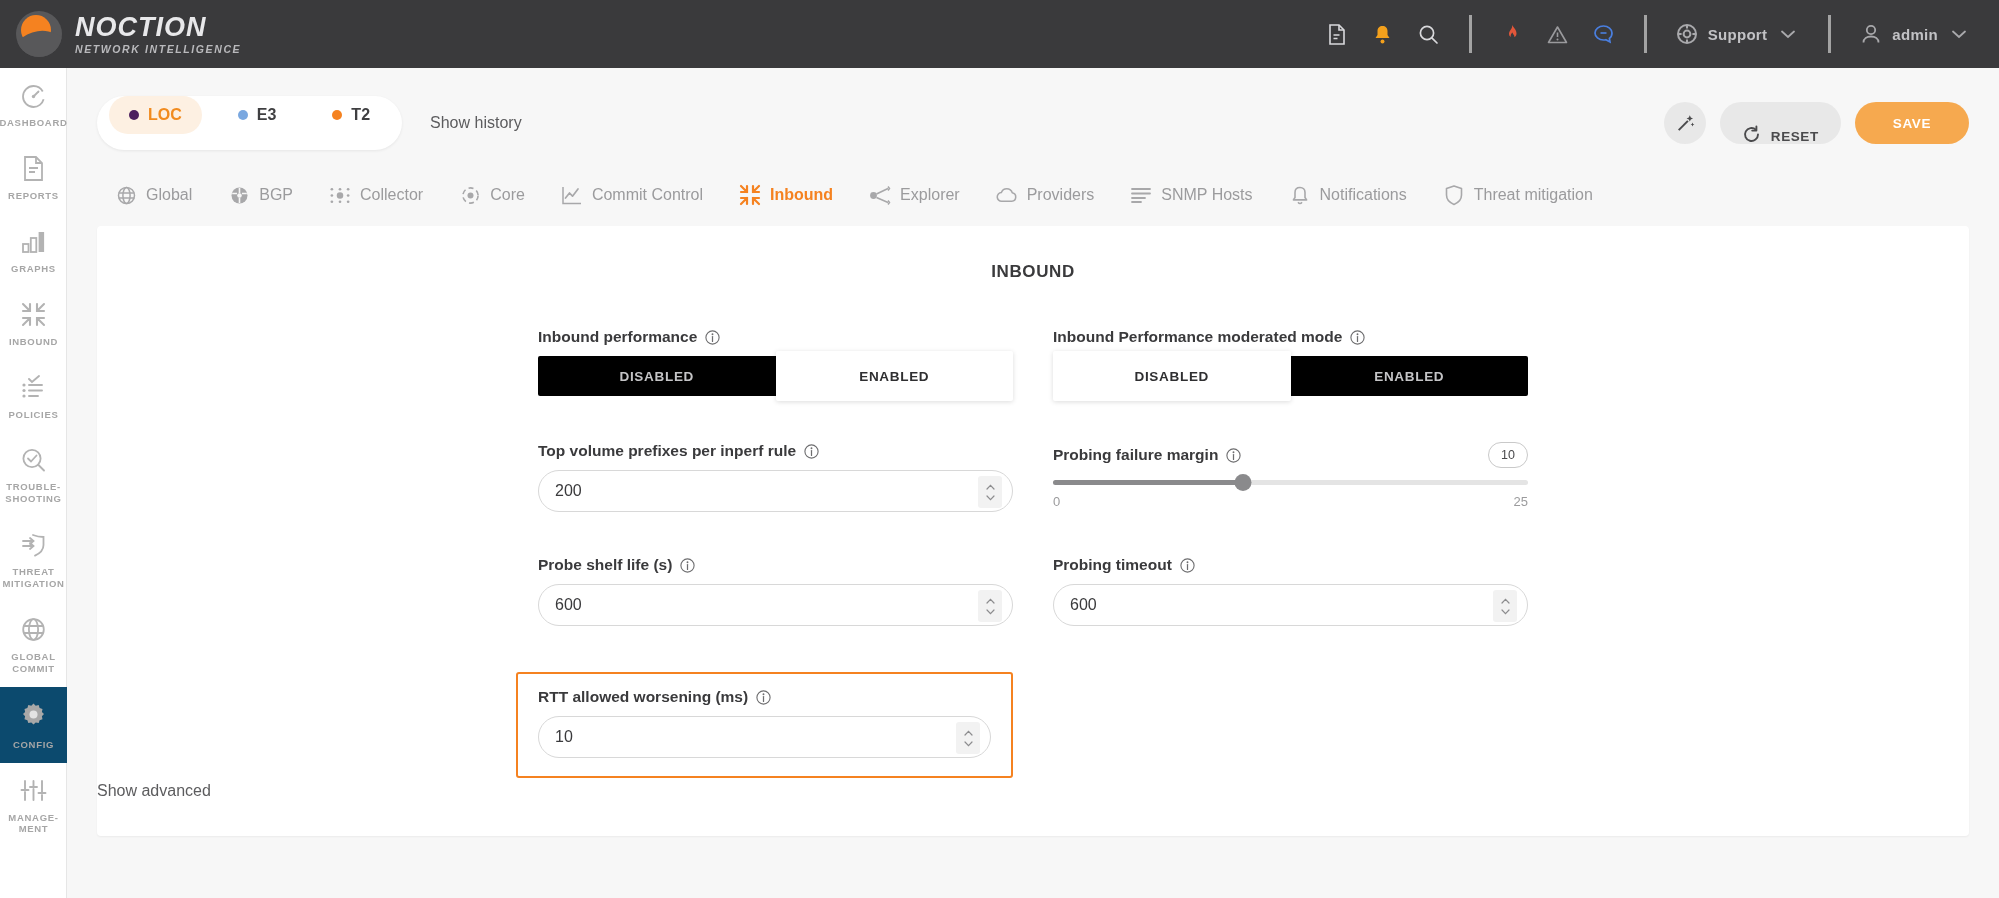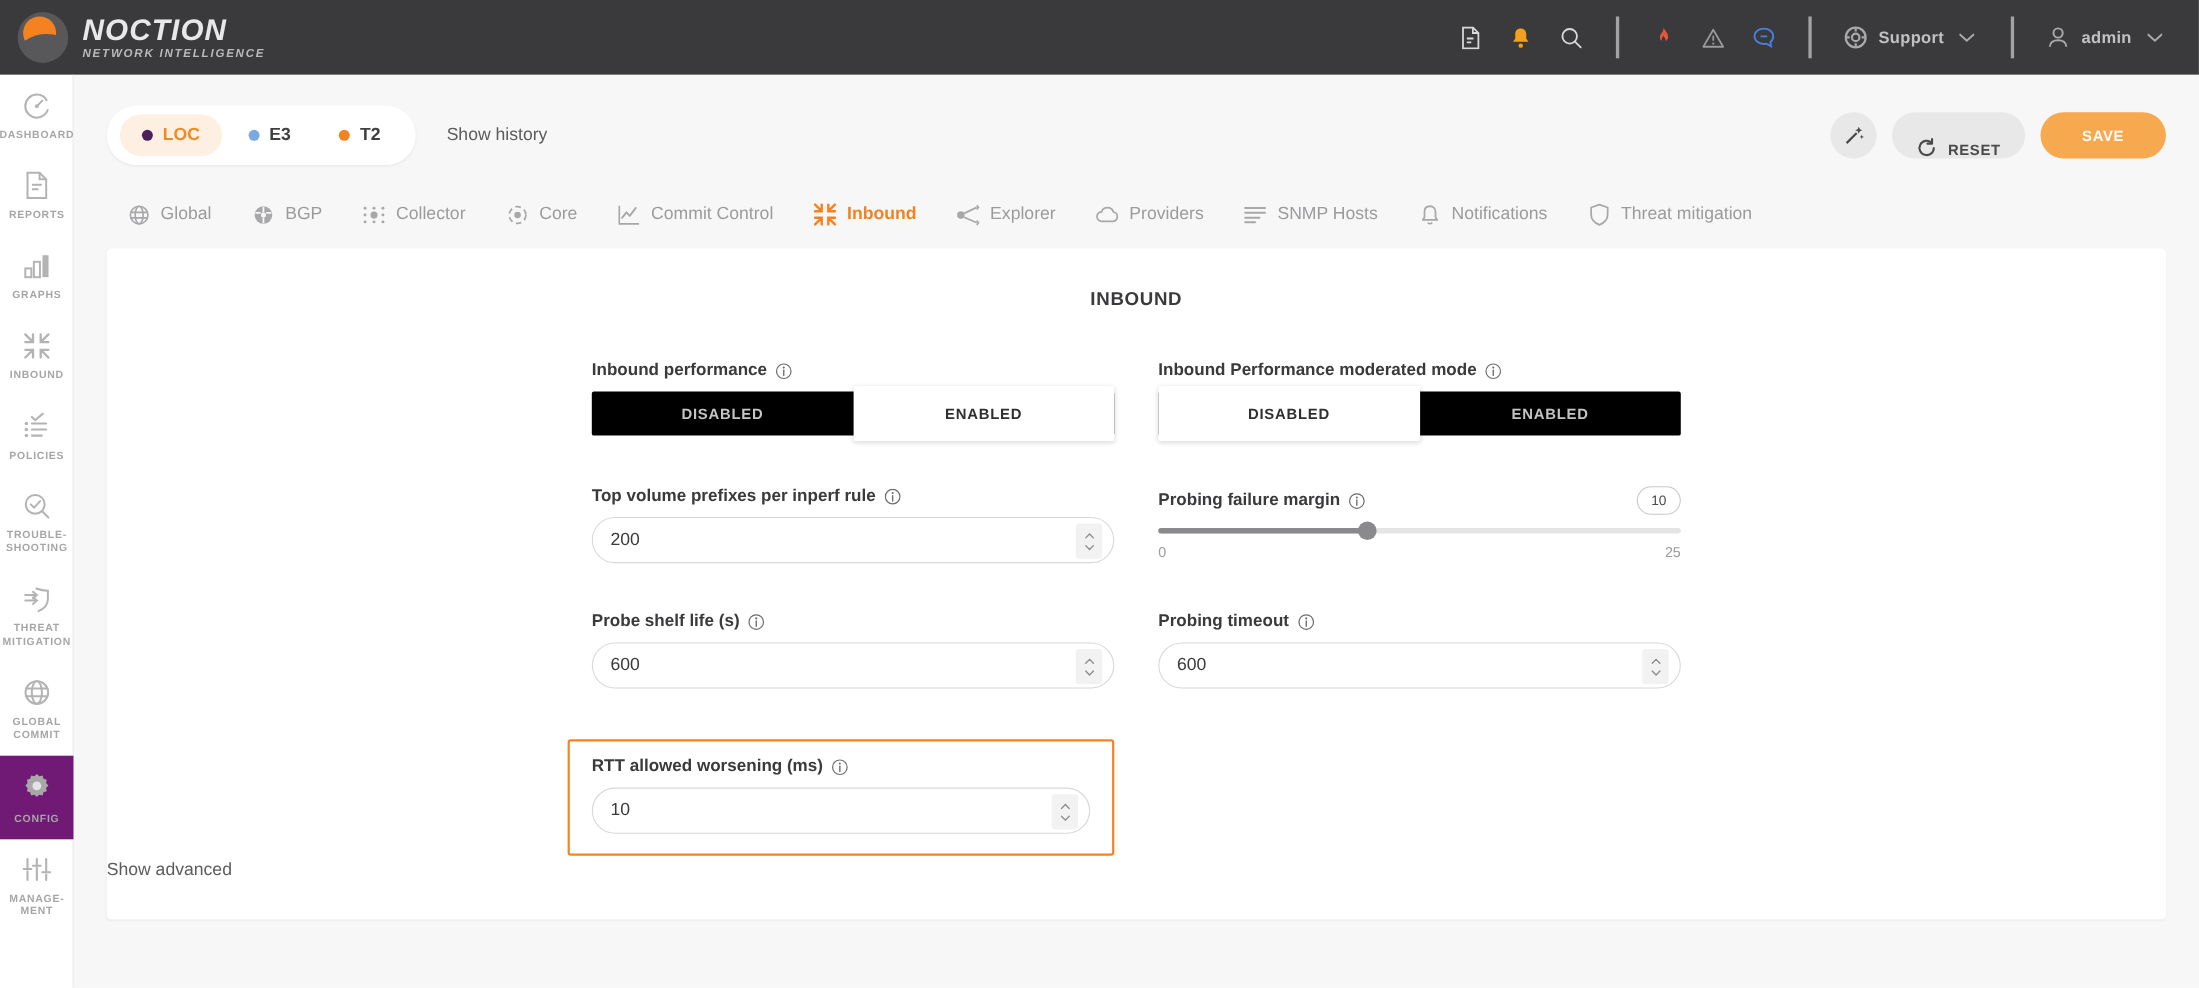--- a/index.html
+++ b/index.html
@@ -58,40 +58,40 @@
 
   
   .sidebar {
     position: absolute; top: 68px; left: 0; width: 67px; height: 830px;
     background: #ffffff; border-right: 1px solid #e6e6e6;
   }
   .sb-item {
     width: 67px; padding: 14px 2px 12px; display: flex; flex-direction: column;
     align-items: center; gap: 7px; cursor: pointer;
   }
-  .sb-item.active { background: #701a75; gap: 10px; }
+  .sb-item.active { background: #0c4a6e; gap: 10px; }
   .sb-ico { width: 28px; height: 28px; display:flex; align-items:center; justify-content:center; }
   .sb-label {
     font-size: 9.5px; font-weight: 700; color: #a6a6a6; letter-spacing: .7px;
     text-align: center; line-height: 1.25;
   }
 
   
   .main {
     position: absolute; top: 68px; left: 67px; width: 1932px; height: 830px;
     background: #f7f7f7;
   }
 
   .subhead {
     position: relative; height: 110px; padding: 0 30px;
     display: flex; align-items: center;
   }
   .chipbar {
     background: #ffffff; border-radius: 30px; height: 54px;
-    display: flex; align-items: center; padding: 0 12px; gap: 4px;
+    display: flex; padding: 0 12px; gap: 16px;
     box-shadow: 0 1px 3px rgba(0,0,0,.07);
   }
   .chip {
     display: flex; align-items: center; gap: 9px; height: 38px;
     padding: 0 20px; border-radius: 20px; cursor: pointer;
     font-size: 16px; font-weight: 700; color: #3f3f41;
   }
   .chip.active { background: #fdf0e2; color: #f18b1f; }
   .chip .dot { width: 10px; height: 10px; border-radius: 50%; }
   .show-history {

